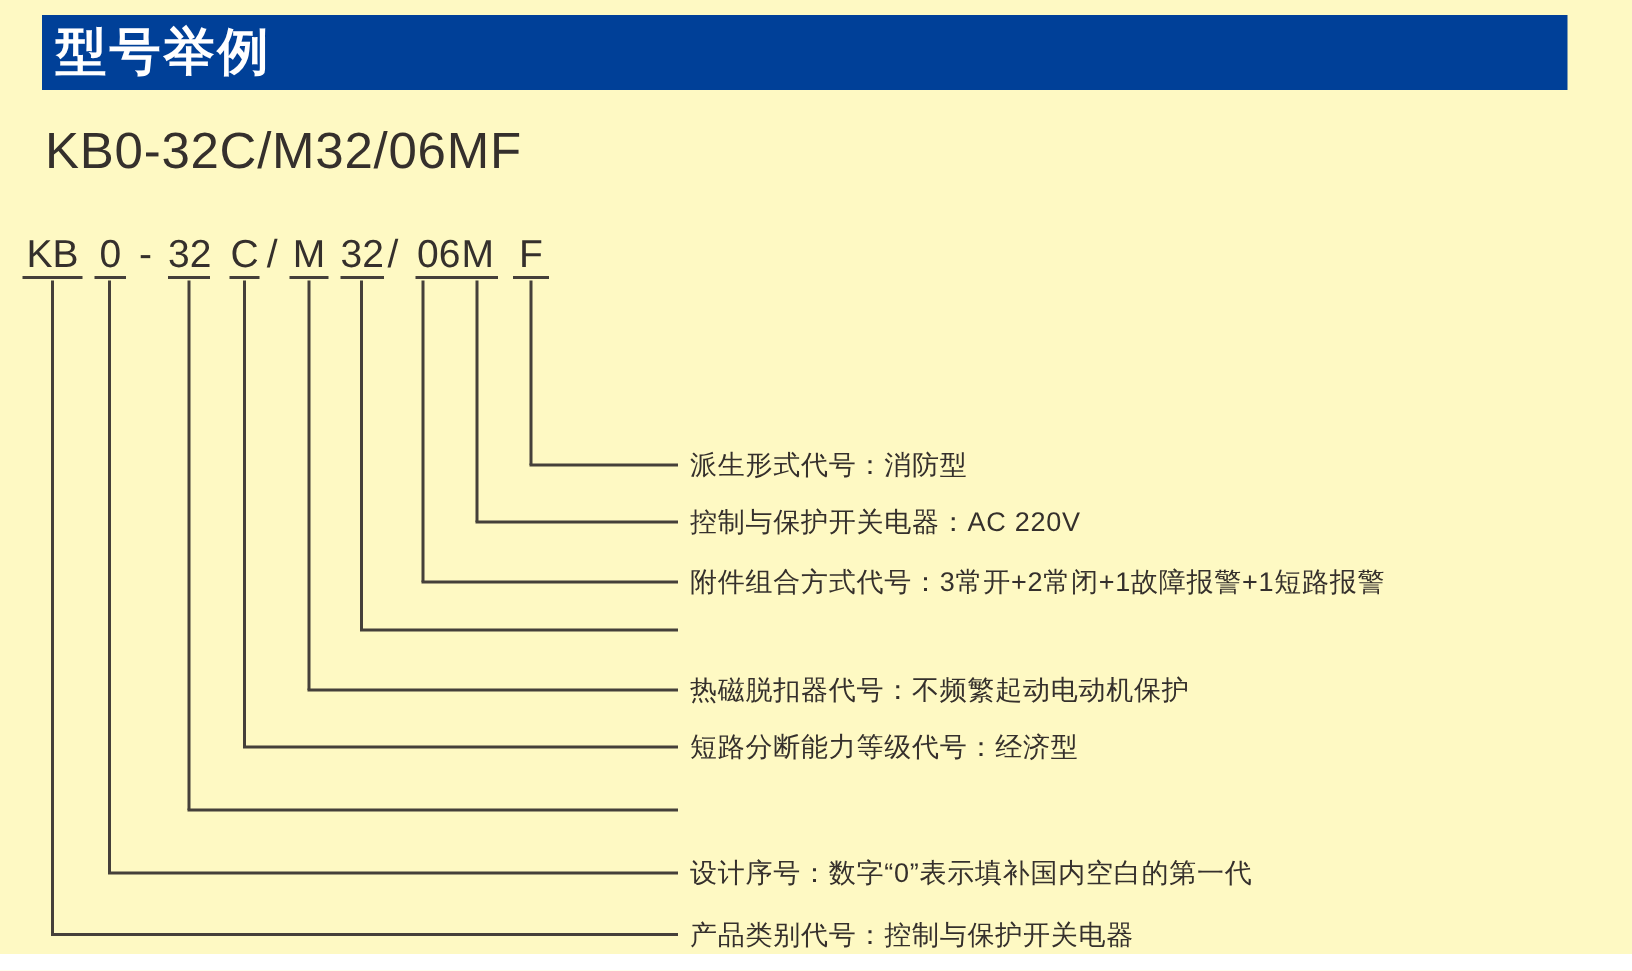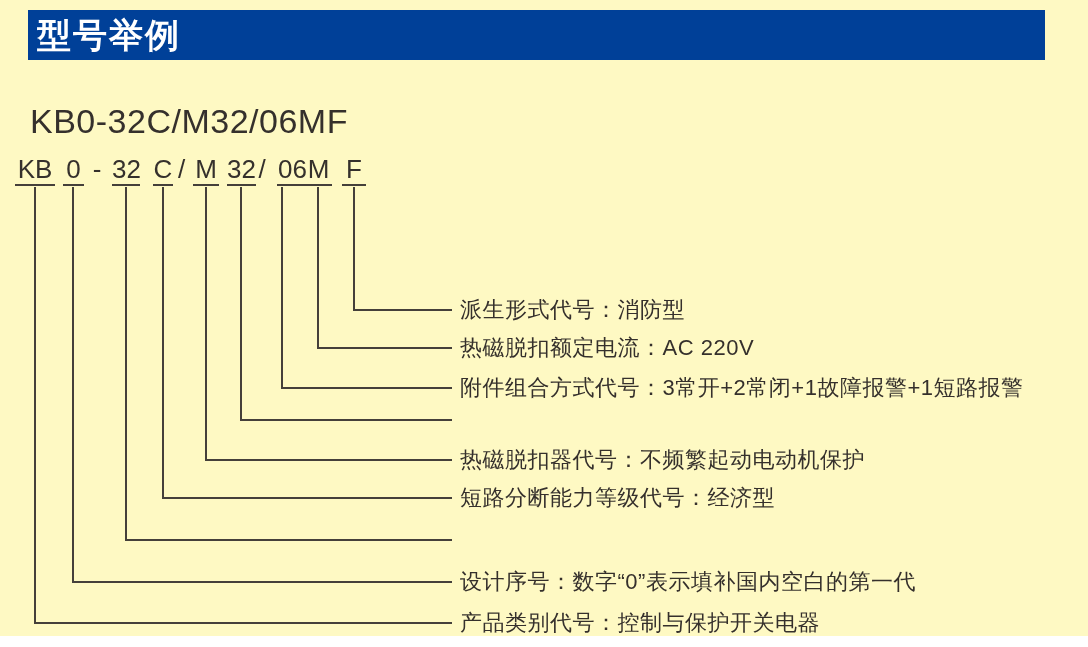--- a/index.html
+++ b/index.html
@@ -38,21 +38,20 @@
     letter-spacing: 2px;
   }
   .model-example {
     position: absolute;
     left: 30px;
     top: 82px;
     font-size: 34px;
     letter-spacing: 0.5px;
     color: var(--ink, #35302c);
     white-space: nowrap;
-    margin-top: 20px;
   }
   .code-seg, .code-sep {
     position: absolute;
     top: 155px;
     height: 29px;
     line-height: 28px;
     font-size: 26px;
     text-align: center;
     color: var(--ink, #35302c);
     white-space: nowrap;
@@ -67,21 +66,21 @@
   }
   .hline {
     position: absolute;
     height: 2px;
     background: var(--line, #45403a);
   }
   .code-label {
     position: absolute;
     left: 460px;
     line-height: 30px;
-    font-size: 22px;
+    font-size: 18px;
     letter-spacing: 0.5px;
     color: var(--ink, #35302c);
     white-space: nowrap;
   }
 </style>
 </head>
 <body>
 
 <div class="page">
 
@@ -118,20 +117,20 @@
   <div class="hline" style="left:317px; top:347px; width:135px;"></div>
   <div class="hline" style="left:281px; top:387px; width:171px;"></div>
   <div class="hline" style="left:240px; top:419px; width:212px;"></div>
   <div class="hline" style="left:205px; top:459px; width:247px;"></div>
   <div class="hline" style="left:162px; top:497px; width:290px;"></div>
   <div class="hline" style="left:125px; top:539px; width:327px;"></div>
   <div class="hline" style="left:72px;  top:581px; width:380px;"></div>
   <div class="hline" style="left:34px;  top:622px; width:418px;"></div>
 
   <div class="code-label" style="top:295px;">派生形式代号：消防型</div>
-  <div class="code-label" style="top:333px;">热磁脱扣额定电流：AC 220V</div>
+  <div class="code-label" style="top:333px;">控制与保护开关电器：AC 220V</div>
   <div class="code-label" style="top:373px;">附件组合方式代号：3常开+2常闭+1故障报警+1短路报警</div>
   <div class="code-label" style="top:445px;font-family:Liberation Serif, serif;">热磁脱扣器代号：不频繁起动电动机保护</div>
   <div class="code-label" style="top:483px;">短路分断能力等级代号：经济型</div>
   <div class="code-label" style="top:567px;">设计序号：数字“0”表示填补国内空白的第一代</div>
   <div class="code-label" style="top:608px;">产品类别代号：控制与保护开关电器</div>
 
 </div>
 
 </body></html>

